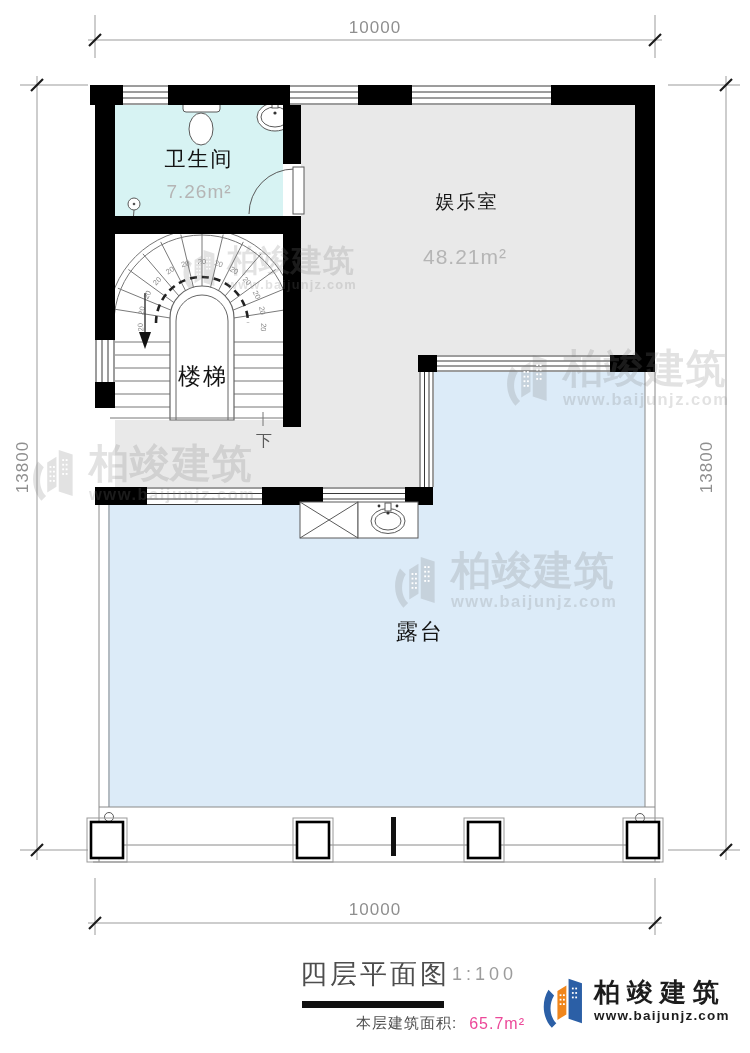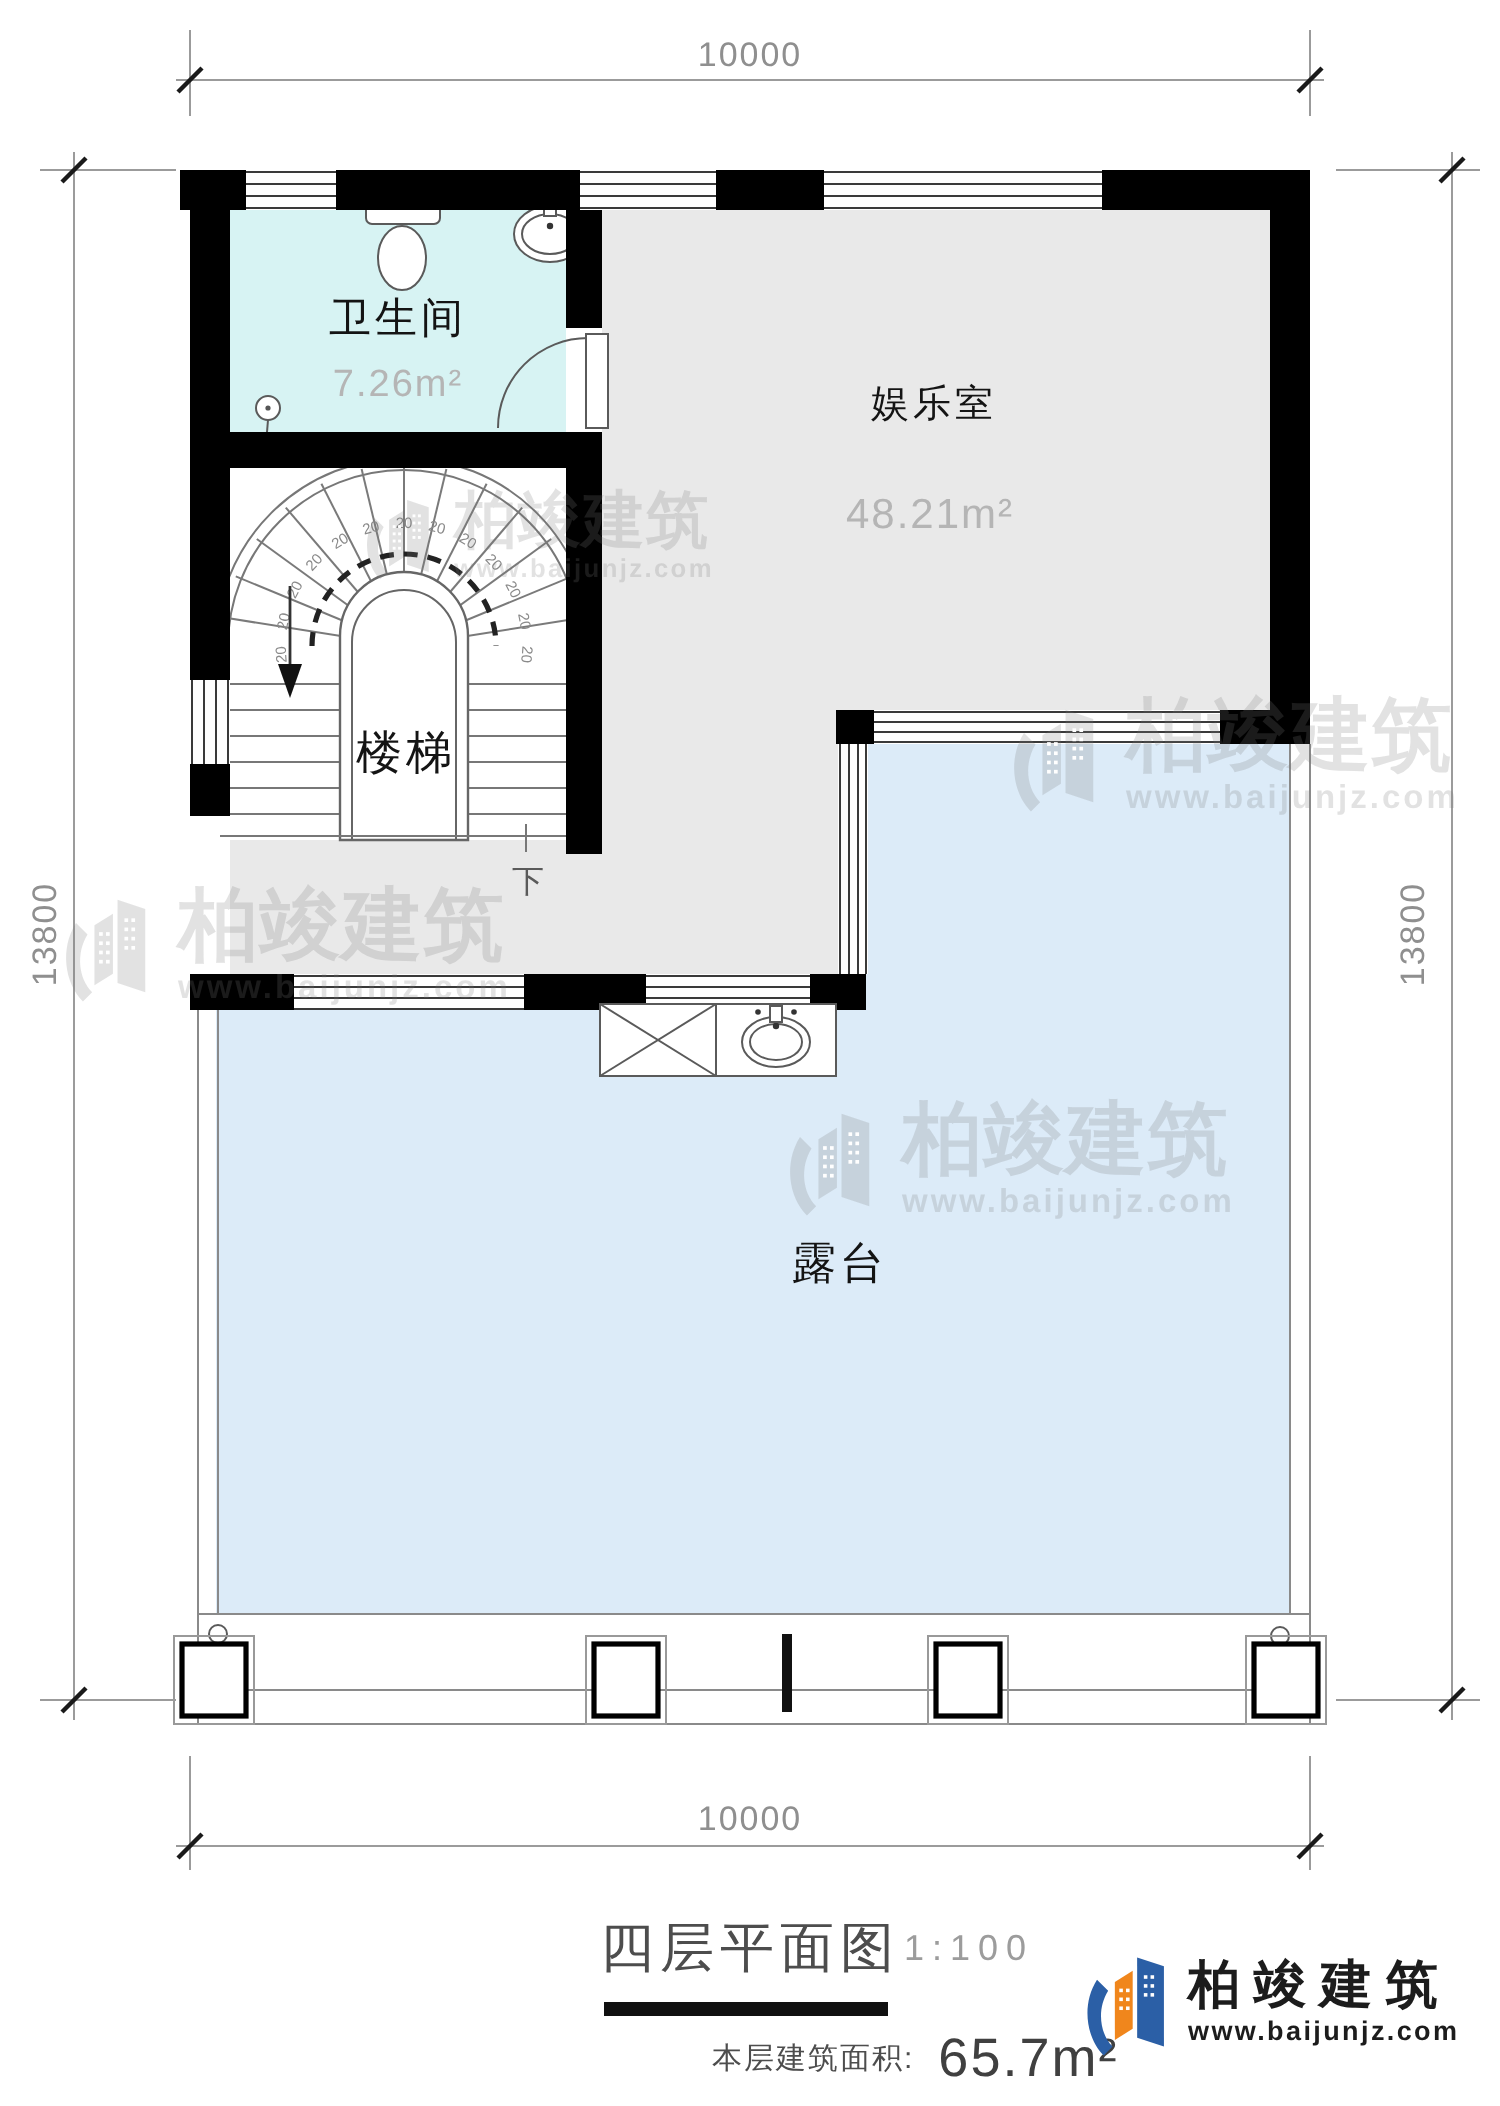--- a/index.html
+++ b/index.html
@@ -30,21 +30,21 @@
   .watermark svg{width:54px;height:60px;}
   .wm-small{transform:scale(.78);transform-origin:left center;}
 
   
   .titleblock{position:absolute;left:300px;top:956px;}
   .plan-title{font-size:27px;color:#4d4d4d;letter-spacing:3px;}
   .title-bar{position:absolute;left:302px;top:1001px;width:142px;height:7px;background:#101010;}
   .plan-scale{position:absolute;left:452px;top:964px;font-size:18px;color:#9c9c9c;letter-spacing:4px;}
   .area-row{position:absolute;left:312px;top:1014px;display:flex;align-items:center;gap:12px;margin-left:44px;}
   .area-lab{font-size:15px;color:#4d4d4d;letter-spacing:1px;}
-  .area-val{font-size:27px;color:#404040;letter-spacing:1px;}
+  .area-val{font-size:16px;color:#ec4899;letter-spacing:1px;}
 
   
   .logo{position:absolute;left:540px;top:972px;display:flex;align-items:center;gap:8px;}
   .logo .lg-txt{display:flex;flex-direction:column;line-height:1;}
   .logo .lg-name{font-size:26px;font-weight:bold;color:#1c1c1c;letter-spacing:7px;}
   .logo .lg-url{font-size:13.5px;font-weight:bold;color:#1c1c1c;letter-spacing:1.2px;margin-top:4px;}
 </style>
 </head>
 <body>
 

